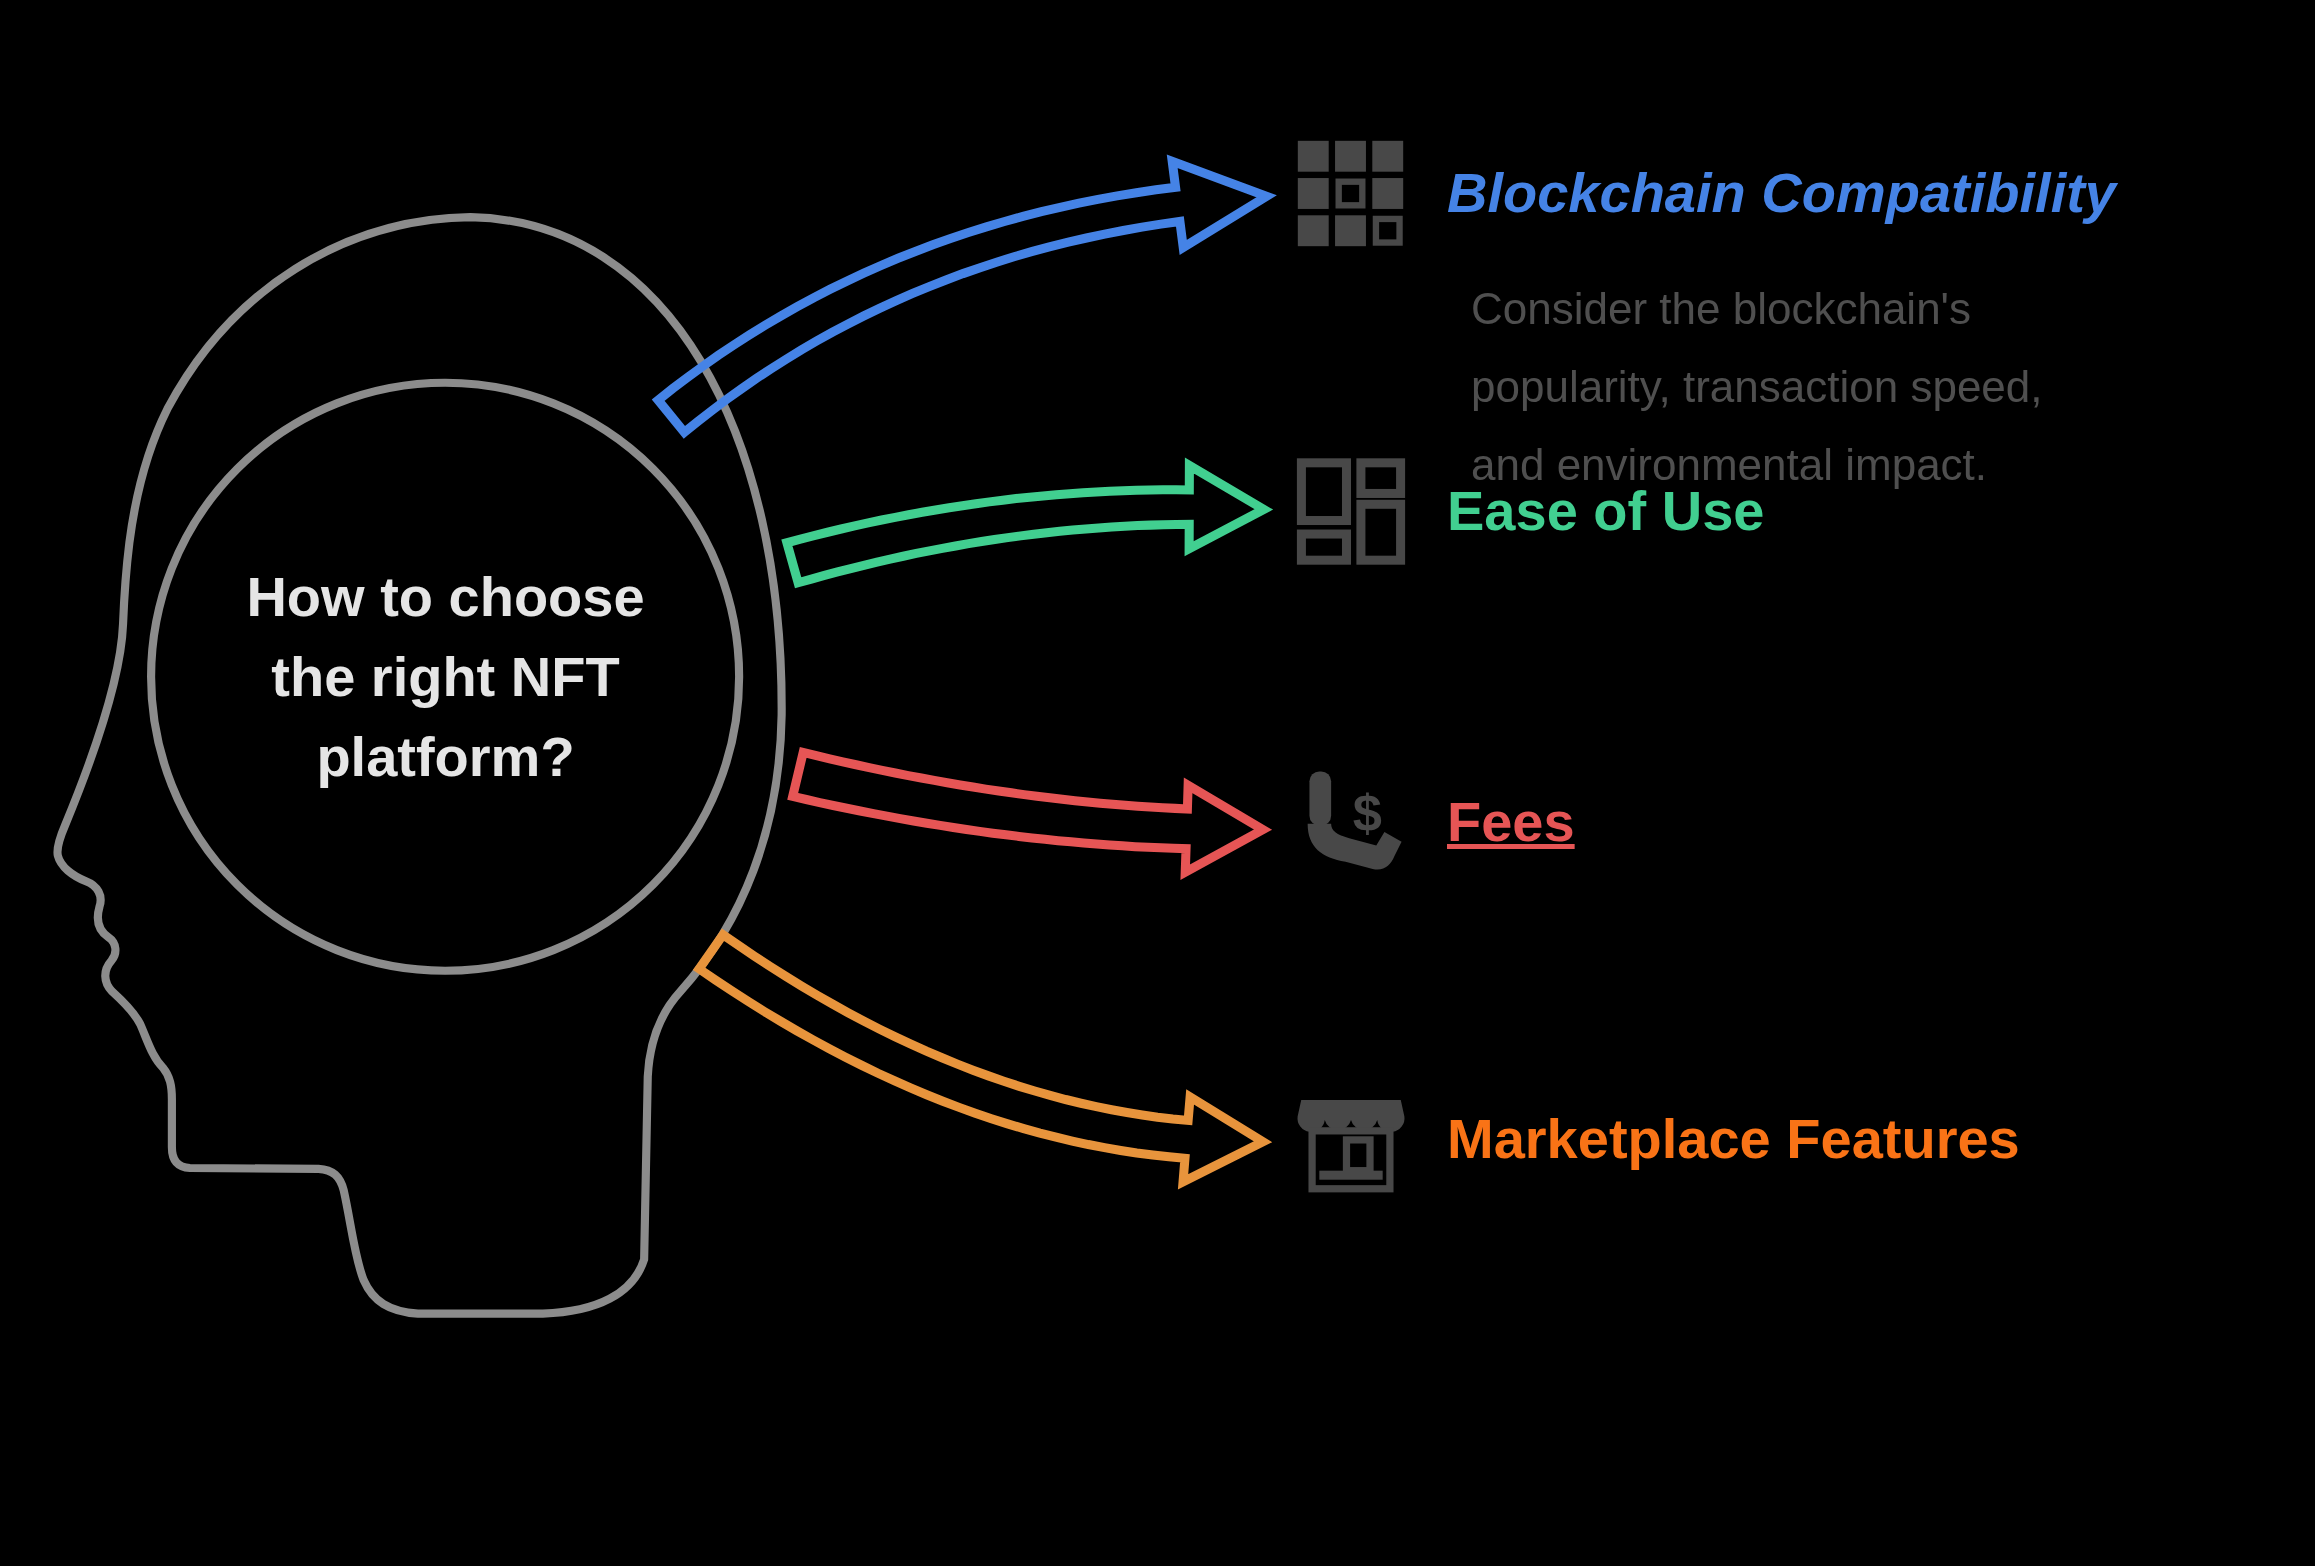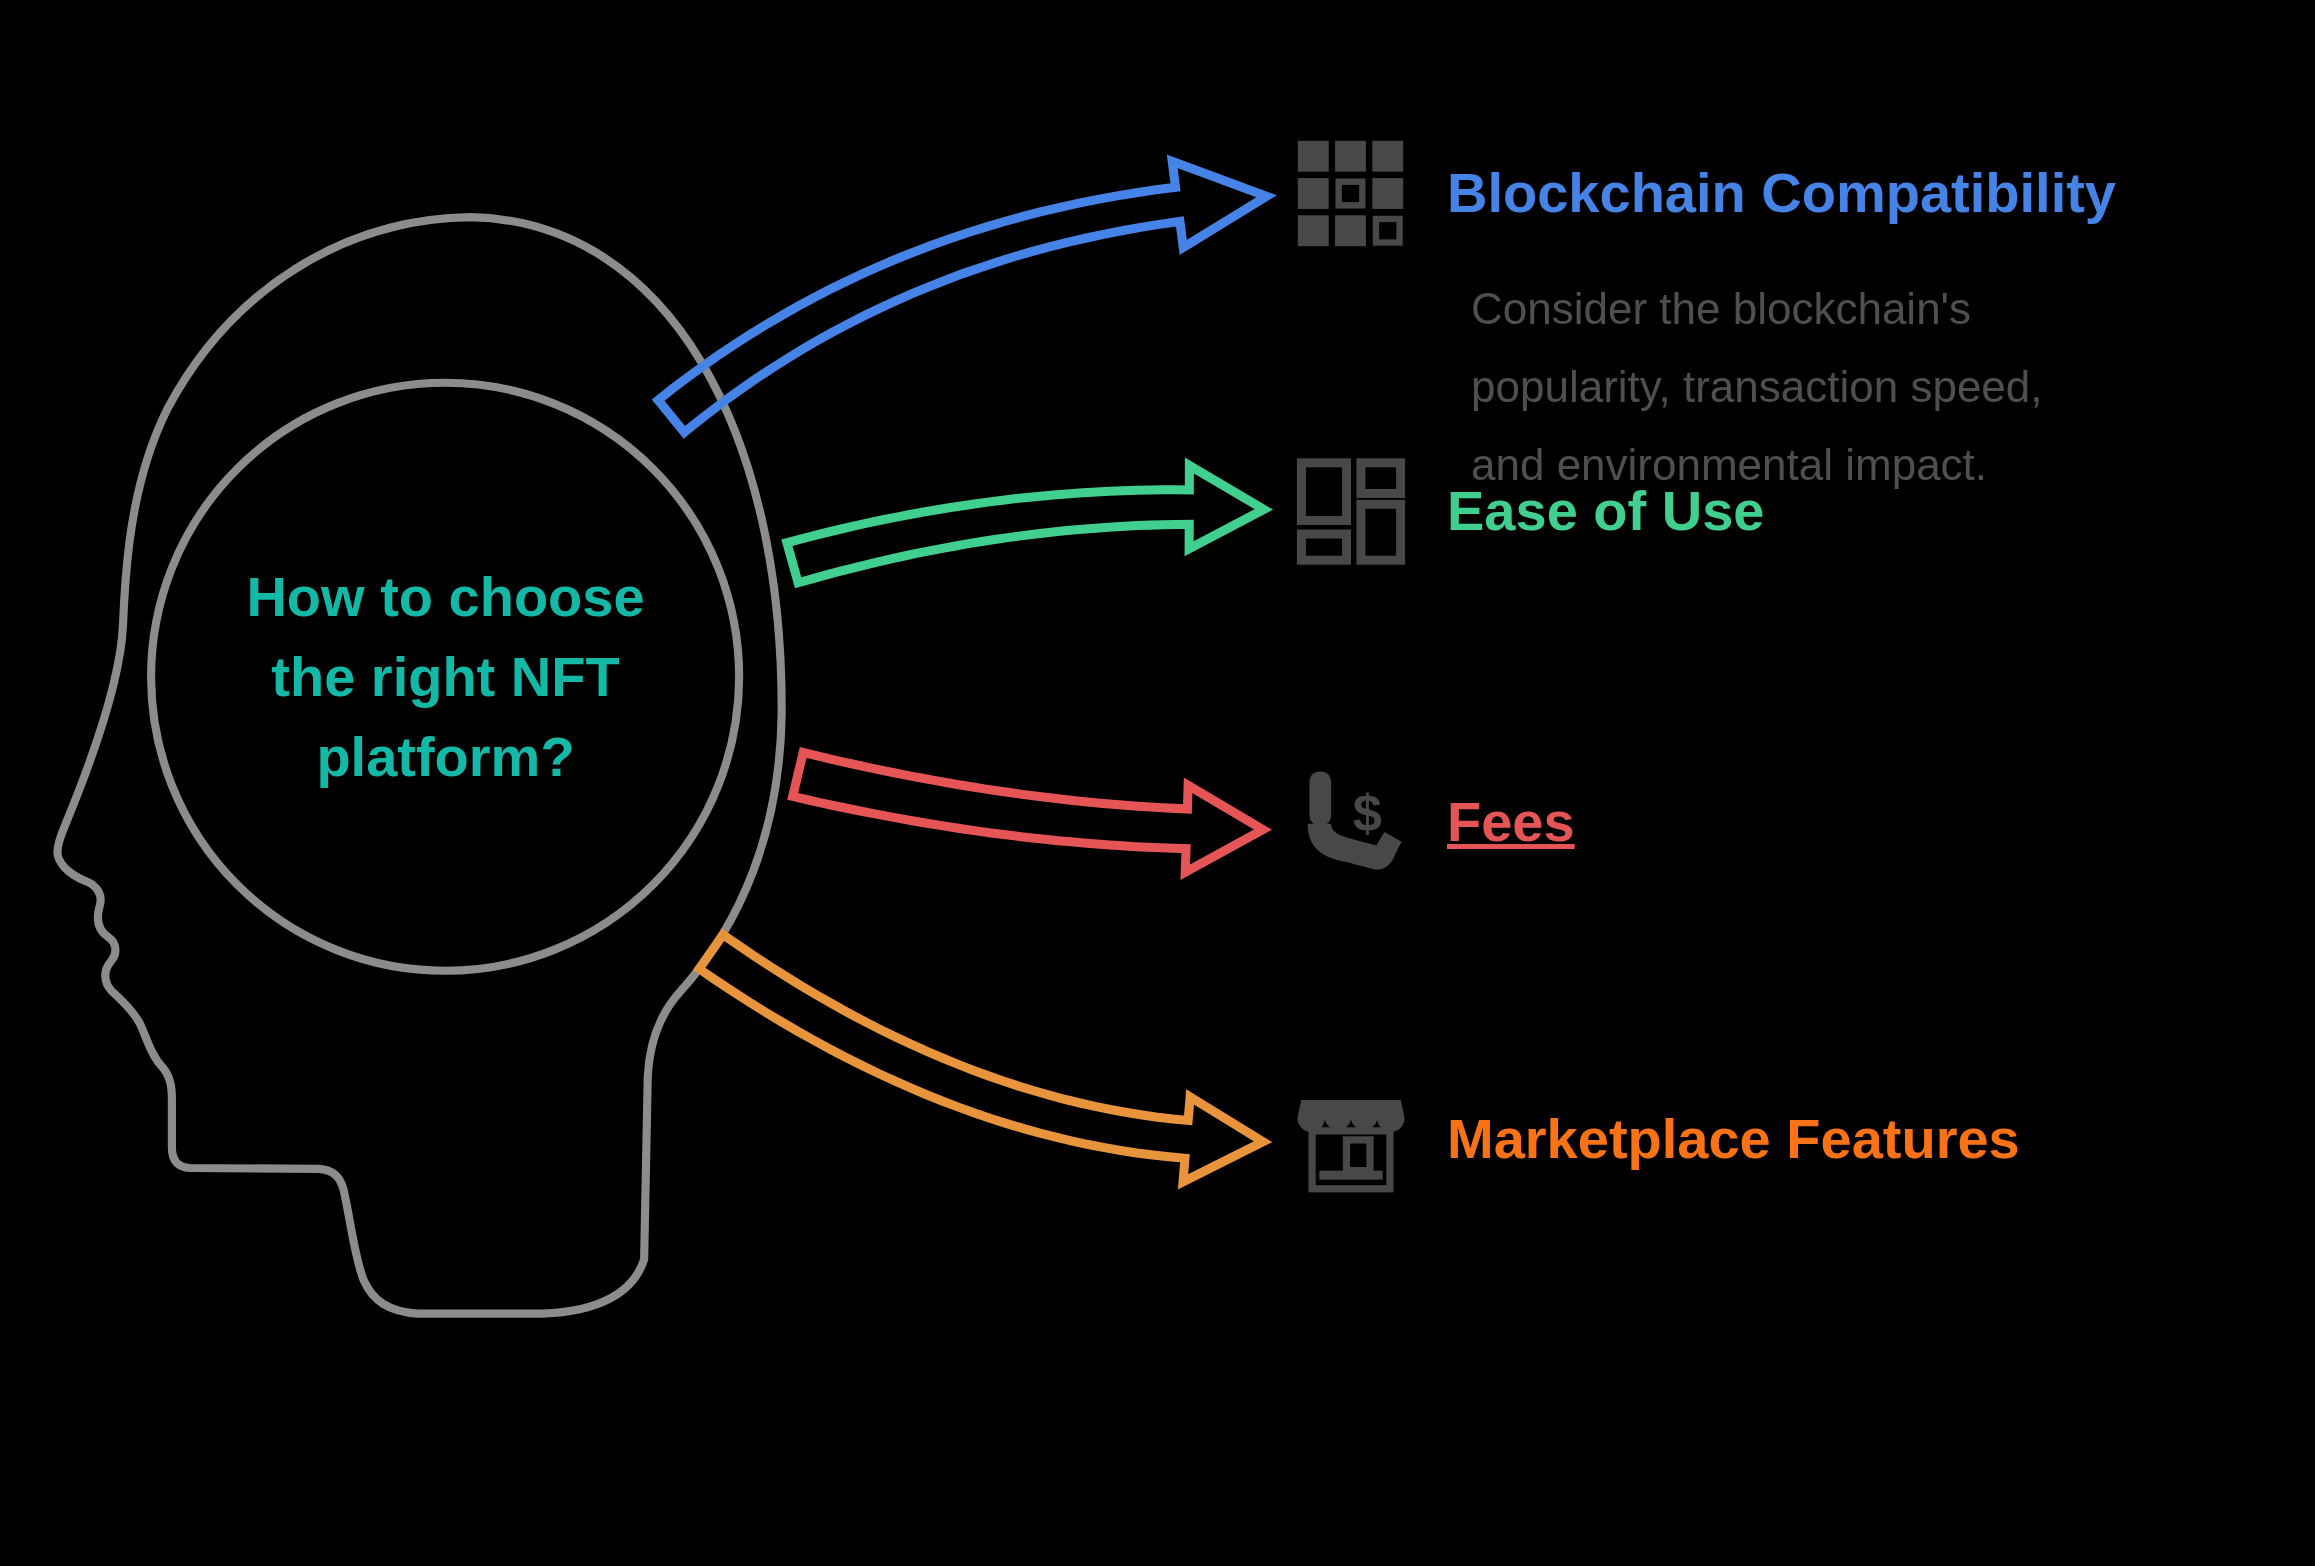--- a/index.html
+++ b/index.html
@@ -2,21 +2,21 @@
 <html style="font-size:14.5px"><head>
 <meta charset="utf-8">
 <style>
   html,body{margin:0;padding:0;background:#000;}
   .stage{position:relative;width:2316px;height:1567px;background:#000;overflow:hidden;
          font-family:"Liberation Sans",sans-serif;}
   svg.layer{position:absolute;left:0;top:0;width:2316px;height:1567px;}
   .head-line{fill:none;stroke:#8c8c8c;stroke-width:9;stroke-linejoin:round;stroke-linecap:round;}
   .arrow{fill:none;stroke-width:10;stroke-linejoin:miter;}
   .brain-text{position:absolute;left:156px;top:557px;width:579px;text-align:center;
-              font-size:56px;line-height:80px;font-weight:bold;color:#14b8a6;white-space:pre-line;}
+              font-size:56px;line-height:80px;font-weight:bold;color:#e5e5e5;white-space:pre-line;}
   .section{position:absolute;left:1291px;width:959px;}
   .icon-box{position:absolute;left:0;top:0;width:119px;height:114px;
             display:flex;align-items:center;justify-content:center;}
   .content{margin-left:156px;}
   .heading{height:112px;display:flex;align-items:center;font-size:56px;font-weight:bold;letter-spacing:0;}
   .desc{margin-top:22px;font-size:44px;line-height:78px;color:#4f4f4f;white-space:pre-line;margin-left:24px;}
   .ic-fill{fill:#484848;}
   .ic-stroke{fill:none;stroke:#484848;}
 </style>
 </head>
@@ -74,21 +74,21 @@
         <rect class="ic-fill" x="84" y="2" width="34" height="34"></rect>
         <rect class="ic-fill" x="2" y="43" width="34" height="34"></rect>
         <rect class="ic-stroke" style="stroke-width:7" x="47" y="47" width="26" height="26"></rect>
         <rect class="ic-fill" x="84" y="43" width="34" height="34"></rect>
         <rect class="ic-fill" x="2" y="84" width="34" height="34"></rect>
         <rect class="ic-fill" x="43" y="84" width="34" height="34"></rect>
         <rect class="ic-stroke" style="stroke-width:7" x="88" y="88" width="26" height="26"></rect>
       </svg>
     </div>
     <div class="content">
-      <div class="heading" style="color: rgb(69, 131, 230);">Blockchain Compatibility</div>
+      <div class="heading" style="color: rgb(69, 131, 230); font-style: italic;">Blockchain Compatibility</div>
       <div class="desc">Consider the blockchain's
 popularity, transaction speed,
 and environmental impact.</div>
     </div>
   </div>
 
   <div class="section" style="top:454px">
     <div class="icon-box">
       <svg width="110" height="109" viewBox="0 0 122 120">
         <rect class="ic-stroke" style="stroke-width:10" x="6" y="6" width="50" height="64"></rect>

